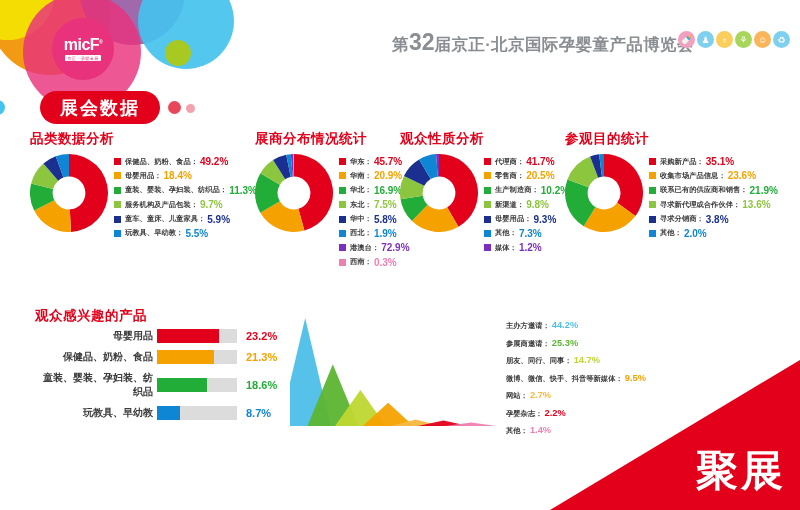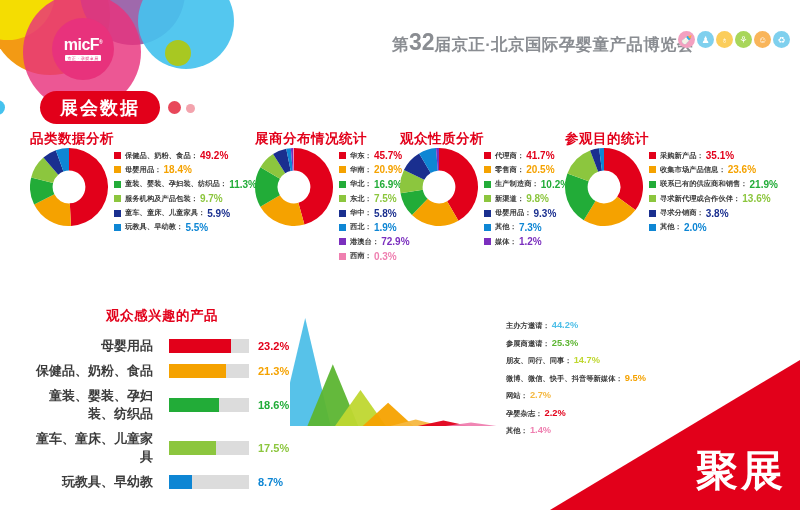--- a/index.html
+++ b/index.html
@@ -44,36 +44,36 @@
   }
   .badge-dot1{position:absolute;left:168px;top:101px;width:13px;height:13px;
               border-radius:50%;background:#e8475a;}
   .badge-dot2{position:absolute;left:186px;top:104px;width:9px;height:9px;
               border-radius:50%;background:#f3a3ad;}
 
   
   .chart-block{position:absolute;}
   .chart-title{
     font-size:13.5px;font-weight:bold;color:#e2001a;letter-spacing:.5px;
-    white-space:nowrap;
+    white-space:nowrap;margin-bottom:6px;
   }
   .chart-body{display:flex;align-items:flex-start;}
   .donut{flex:0 0 auto;}
   .legend{margin-left:6px;padding-top:2px;}
   .legend-row{display:flex;align-items:center;margin-bottom:3.4px;white-space:nowrap;}
   .sw{width:7px;height:7px;flex:0 0 auto;margin-right:4px;}
   .lg-label{font-size:7.3px;color:#3c3c3c;font-weight:bold;}
   .lg-val{font-size:10px;font-weight:bold;margin-left:2px;}
 
   
   .bars-block{position:absolute;left:35px;top:307px;}
-  .bars-title{font-size:13.5px;font-weight:bold;color:#e2001a;letter-spacing:.5px;margin-bottom:12px;text-align:center;}
+  .bars-title{font-size:13.5px;font-weight:bold;color:#e2001a;letter-spacing:.5px;margin-bottom:4px;}
   .bar-row{display:flex;align-items:center;margin-bottom:7px;}
-  .bar-label{width:118px;text-align:right;font-size:13px;color:#3c3c3c;
-             font-weight:bold;padding-right:16px;}
+  .bar-label{width:118px;text-align:right;font-size:10px;color:#3c3c3c;
+             font-weight:bold;padding-right:4px;}
   .bar-track{width:80px;height:14px;background:#dcdcdc;position:relative;}
   .bar-fill{height:100%;}
   .bar-val{font-size:11px;font-weight:bold;margin-left:9px;}
 
   
   .area-block{position:absolute;left:290px;top:310px;}
   .area-title{font-size:13.5px;font-weight:bold;color:#e2001a;letter-spacing:.4px;
               margin-bottom:8px;white-space:nowrap;}
   .area-wrap{display:flex;align-items:flex-start;}
   .area-legend{margin-left:6px;padding-top:10px;}
@@ -345,27 +345,20 @@
           <div class="bar-val" style="color:#f5a200">21.3%</div>
         </div>
         <div class="bar-row">
           <div class="bar-label">童装、婴装、孕妇装、纺织品</div>
           <div class="bar-track" style="background:#dcdcdc">
             <div class="bar-fill" style="width:62%;background:#22ac38"></div>
           </div>
           <div class="bar-val" style="color:#22ac38">18.6%</div>
         </div>
         <div class="bar-row">
-          <div class="bar-label">童车、童床、儿童家具</div>
-          <div class="bar-track" style="background:#dcdcdc">
-            <div class="bar-fill" style="width:58.333333333333336%;background:#8cc63e"></div>
-          </div>
-          <div class="bar-val" style="color:#8cc63e">17.5%</div>
-        </div>
-        <div class="bar-row">
           <div class="bar-label">玩教具、早幼教</div>
           <div class="bar-track" style="background:#dcdcdc">
             <div class="bar-fill" style="width:28.999999999999996%;background:#0e86d4"></div>
           </div>
           <div class="bar-val" style="color:#0e86d4">8.7%</div>
         </div>
       </div>
   </div>
 
   <div class="area-block">

